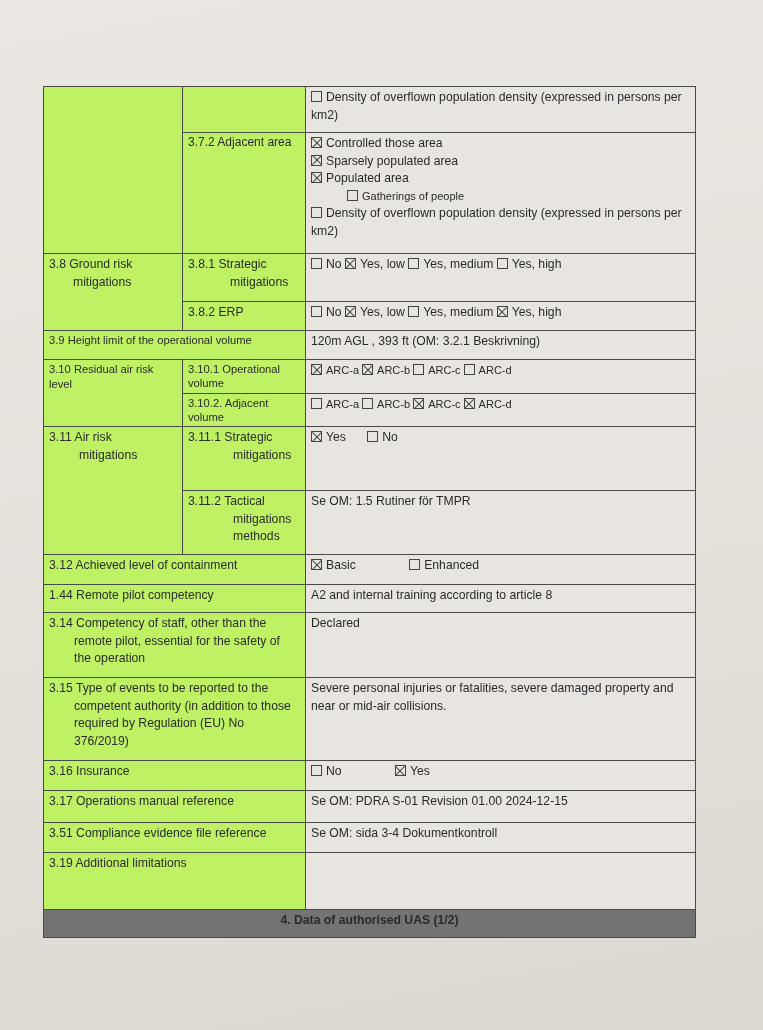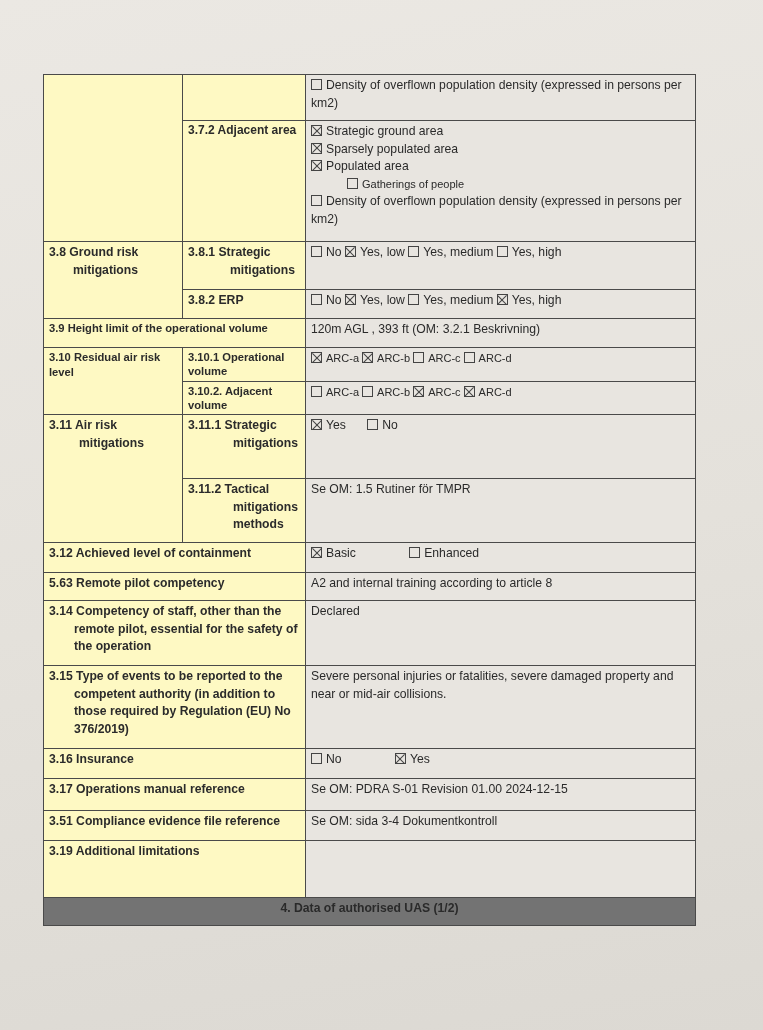--- a/index.html
+++ b/index.html
@@ -4,30 +4,30 @@
 <style>
   html, body { margin: 0; padding: 0; }
   body {
     width: 763px; height: 1030px; overflow: hidden;
     background: linear-gradient(170deg, #ebe8e3 0%, #e4e1db 55%, #dcd9d3 100%);
     font-family: "Liberation Sans", sans-serif;
     color: #2a2a2a;
     position: relative;
   }
   .form-table {
-    position: absolute; left: 43px; top: 74px; width: 652px;
+    position: absolute; left: 43px; top: 86px; width: 652px;
     border-collapse: collapse; table-layout: fixed;
     font-size: 12.2px; line-height: 17.5px;
   }
   .form-table td {
     border: 1px solid #4a4a4a;
     vertical-align: top;
     padding: 2px 5px 2px 5px;
   }
-  .lbl { background: #fef9c3; font-weight: bold; color: #2b2b2b; }
+  .lbl { background: #bef264; font-weight: normal; color: #2b2b2b; }
   .val { background: #e8e5e0; }
   .lbl-small { font-size: 11.2px; line-height: 15px; padding-top: 3px; }
   .hang { padding-left: 30px !important; text-indent: -25px; }
   .cb { display: inline-block; width: 11px; height: 11px; border: 1px solid #444;
         vertical-align: -1px; margin-right: 4px; position: relative; box-sizing: border-box; background: transparent; }
   .cb.checked::before, .cb.checked::after {
     content: ""; position: absolute; left: 50%; top: 50%; width: 13px; height: 1px;
     background: #444; transform-origin: center;
   }
   .cb.checked::before { transform: translate(-50%,-50%) rotate(45deg); }
@@ -55,21 +55,21 @@
     <td class="lbl" rowspan="2"></td>
     <td class="lbl"></td>
     <td class="val">
       <span class="cb" aria-checked="false"></span><span>Density of overflown population density (expressed in persons per km2)</span>
     </td>
   </tr>
 
   <tr style="height:121px">
     <td class="lbl lbl-small" style="font-size:12px">3.7.2 Adjacent area</td>
     <td class="val">
-      <div><span class="cb checked" aria-checked="true"></span><span>Strategic ground area</span></div>
+      <div><span class="cb checked" aria-checked="true"></span><span>Controlled those area</span></div>
       <div><span class="cb checked" aria-checked="true"></span><span>Sparsely populated area</span></div>
       <div><span class="cb checked" aria-checked="true"></span><span>Populated area</span></div>
       <div class="small-opt"><span class="cb" aria-checked="false"></span><span>Gatherings of people</span></div>
       <div><span class="cb" aria-checked="false"></span><span>Density of overflown population density (expressed in persons per km2)</span></div>
     </td>
   </tr>
 
   <tr style="height:48px">
     <td class="lbl" rowspan="2">
       <span>3.8 Ground risk</span><br>
@@ -149,21 +149,21 @@
 
   <tr style="height:30px">
     <td class="lbl" colspan="2">3.12 Achieved level of containment</td>
     <td class="val">
       <span class="opt"><span class="cb checked" aria-checked="true"></span><span>Basic</span></span><span class="gap-lg"></span>
       <span class="opt"><span class="cb" aria-checked="false"></span><span>Enhanced</span></span>
     </td>
   </tr>
 
   <tr style="height:28px">
-    <td class="lbl" colspan="2">5.63 Remote pilot competency</td>
+    <td class="lbl" colspan="2">1.44 Remote pilot competency</td>
     <td class="val">A2 and internal training according to article 8</td>
   </tr>
 
   <tr style="height:65px">
     <td class="lbl hang" colspan="2">3.14 Competency of staff, other than the remote pilot, essential for the safety of the operation</td>
     <td class="val">Declared</td>
   </tr>
 
   <tr style="height:83px">
     <td class="lbl hang" colspan="2">3.15 Type of events to be reported to the competent authority (in addition to those required by Regulation (EU) No 376/2019)</td>

